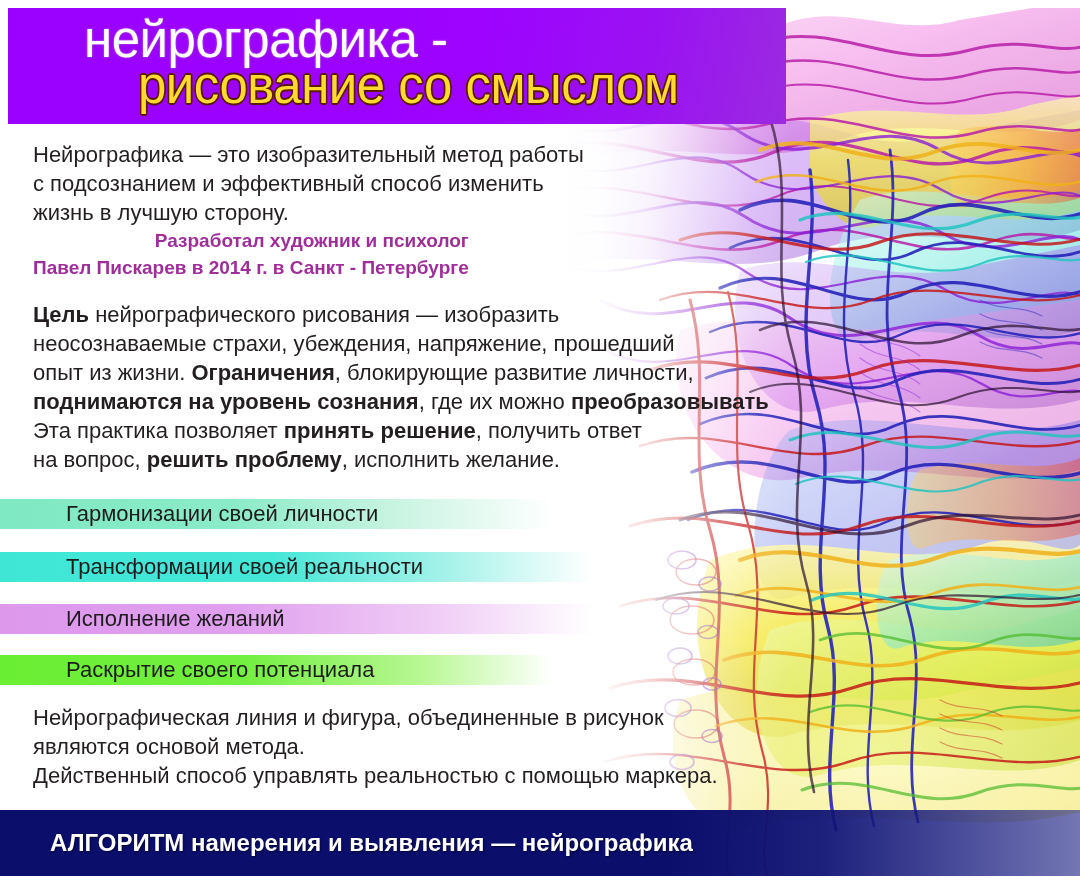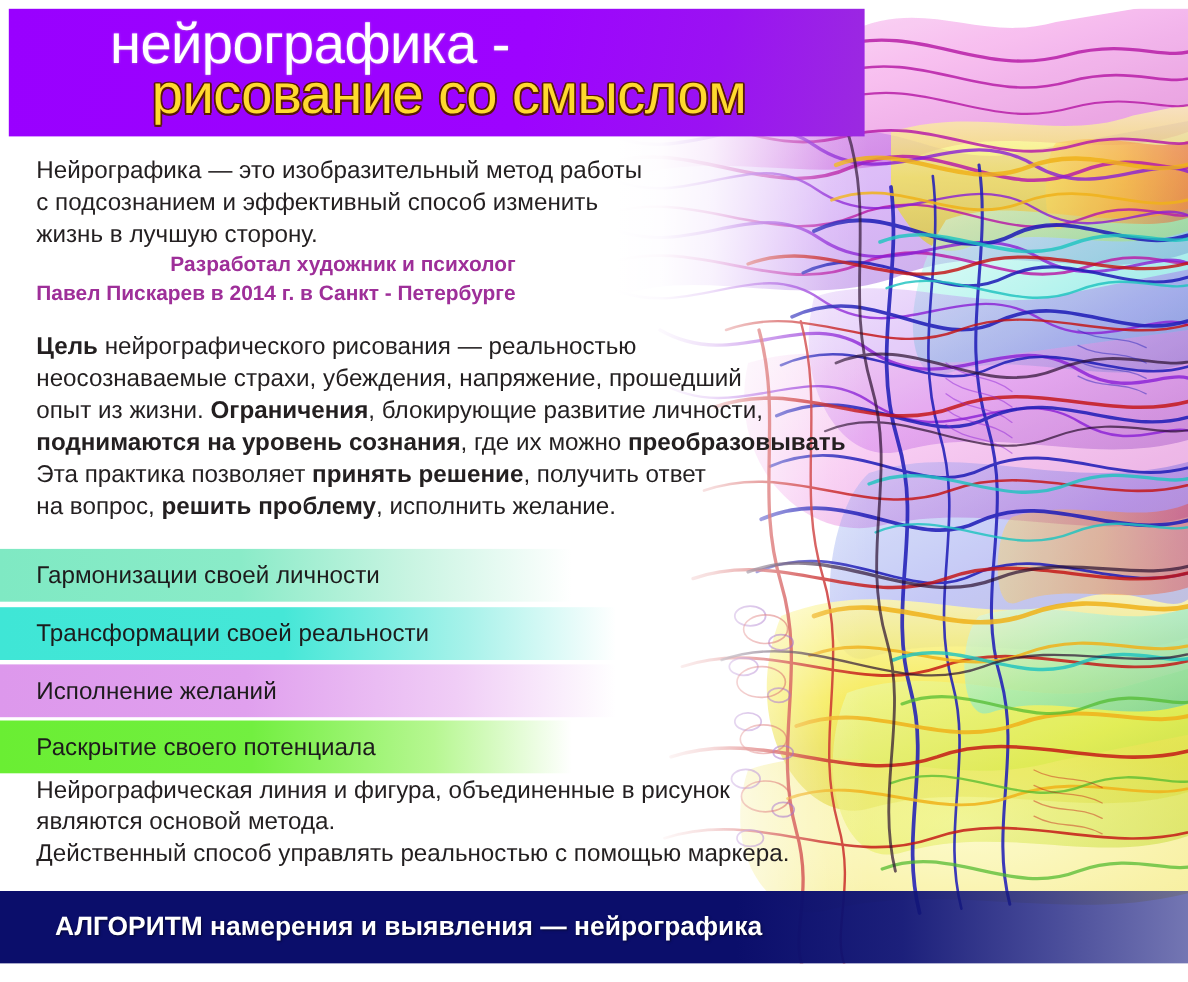--- a/index.html
+++ b/index.html
@@ -51,21 +51,21 @@
     z-index:6;
     overflow:hidden;
   }
   #header .title-line{
     position:absolute;
     white-space:nowrap;
     font-weight:400;
     letter-spacing:-0.5px;
   }
   #title-1{
-    left:92px; top:2px;
+    left:76px; top:2px;
     font-size:51px;
     color:#ffffff;
     text-shadow:0 0 2px rgba(255,255,255,.55), 1px 1px 0 rgba(120,0,170,.35);
   }
   #title-2{
     left:130px; top:48px;
     font-size:51px;
     color:#ffd92e;
     text-shadow:
       -1.6px 0 0 #5a1a06, 1.6px 0 0 #5a1a06,
@@ -100,24 +100,25 @@
   #credit .ln{display:block;text-align:right;}
 
   #para-goal{left:33px; top:300px;}
 
   #para-tail{left:33px; top:703px;}
 
   
   .bar{
     position:absolute;
     left:0;
-    height:48px;
+    height:30px;
     z-index:5;
     display:flex;
     align-items:center;
+    padding-left:33px;
   }
   .bar .bar-label{
     margin-left:33px;
     font-size:22px;
     color:#1d1b1c;
     white-space:nowrap;
     line-height:1;
   }
   #bar-1{top:499px; width:520px;
     background:linear-gradient(to right,#7fe9c3 0%,#8aebc8 42%,#c9f4e2 72%,rgba(255,255,255,0) 100%);}
@@ -395,21 +396,21 @@
     <span class="ln">с подсознанием и эффективный способ изменить</span>
     <span class="ln">жизнь в лучшую сторону.</span>
   </div>
 
   <div id="credit">
     <span class="ln">Разработал художник и психолог</span>
     <span class="ln">Павел Пискарев в 2014 г. в Санкт - Петербурге</span>
   </div>
 
   <div class="textblock" id="para-goal">
-    <span class="ln"><b>Цель</b><span> нейрографического рисования — реальностью</span></span>
+    <span class="ln"><b>Цель</b><span> нейрографического рисования — изобразить</span></span>
     <span class="ln">неосознаваемые страхи, убеждения, напряжение, прошедший</span>
     <span class="ln"><span>опыт из жизни. </span><b>Ограничения</b><span>, блокирующие развитие личности,</span></span>
     <span class="ln"><b>поднимаются на уровень сознания</b><span>, где их можно </span><b>преобразовывать</b></span>
     <span class="ln"><span>Эта практика позволяет </span><b>принять решение</b><span>, получить ответ</span></span>
     <span class="ln"><span>на вопрос, </span><b>решить проблему</b><span>, исполнить желание.</span></span>
   </div>
 
   <div class="bar" id="bar-1">
     <span class="bar-label">Гармонизации своей личности</span>
   </div>

